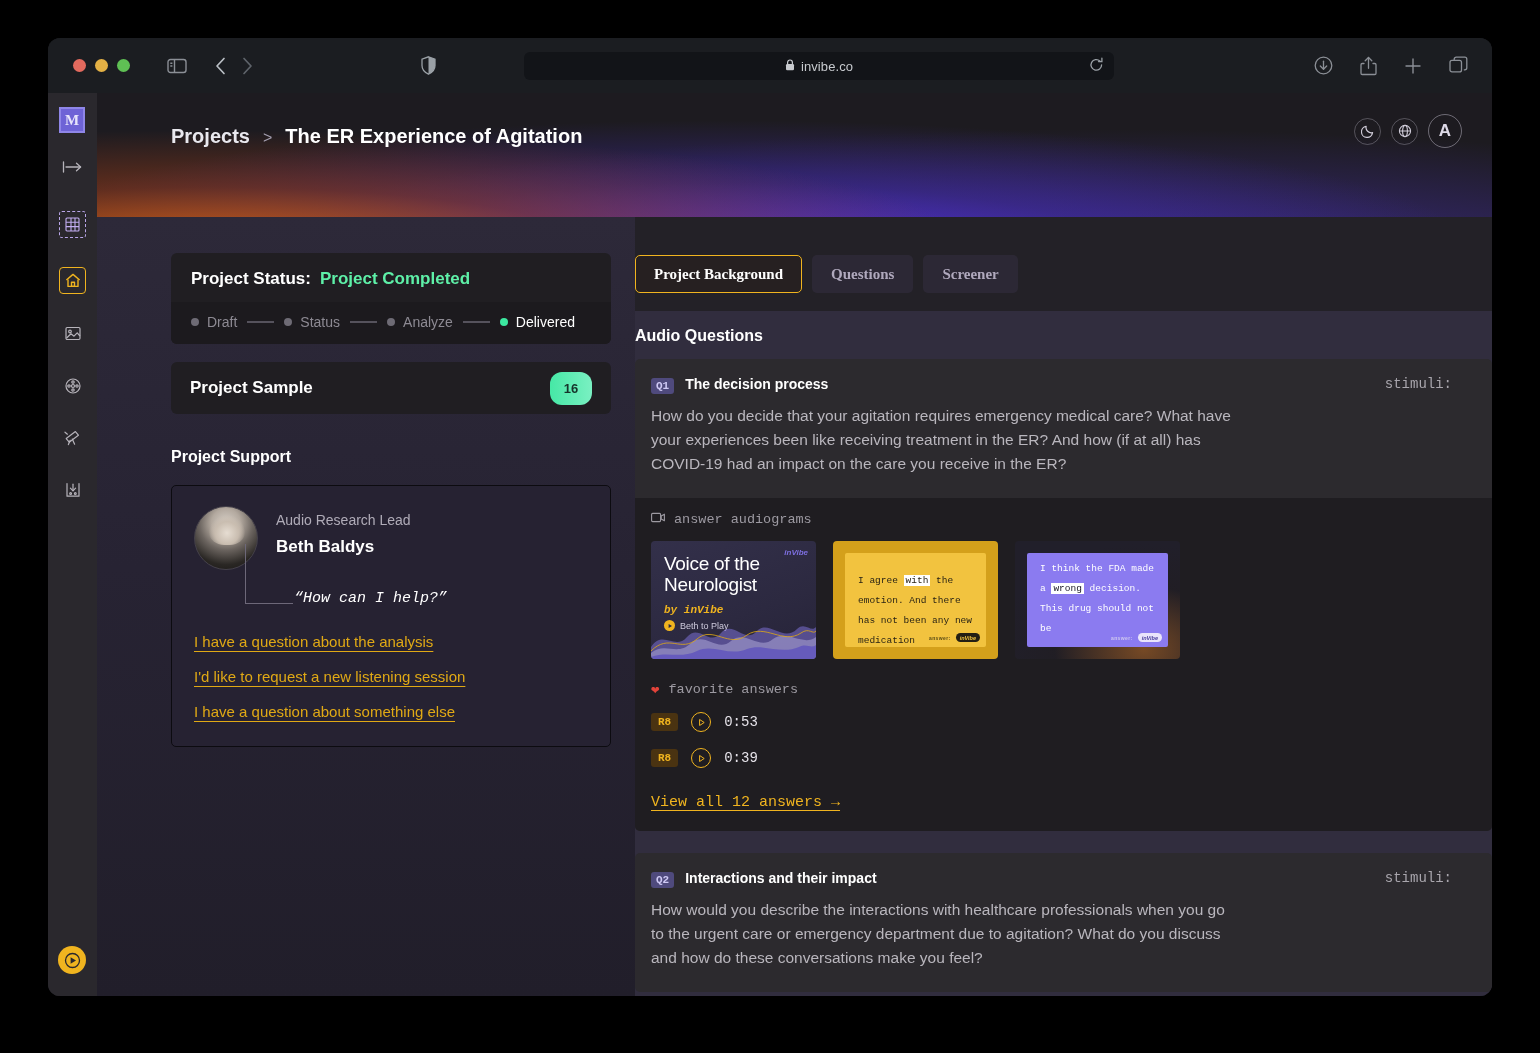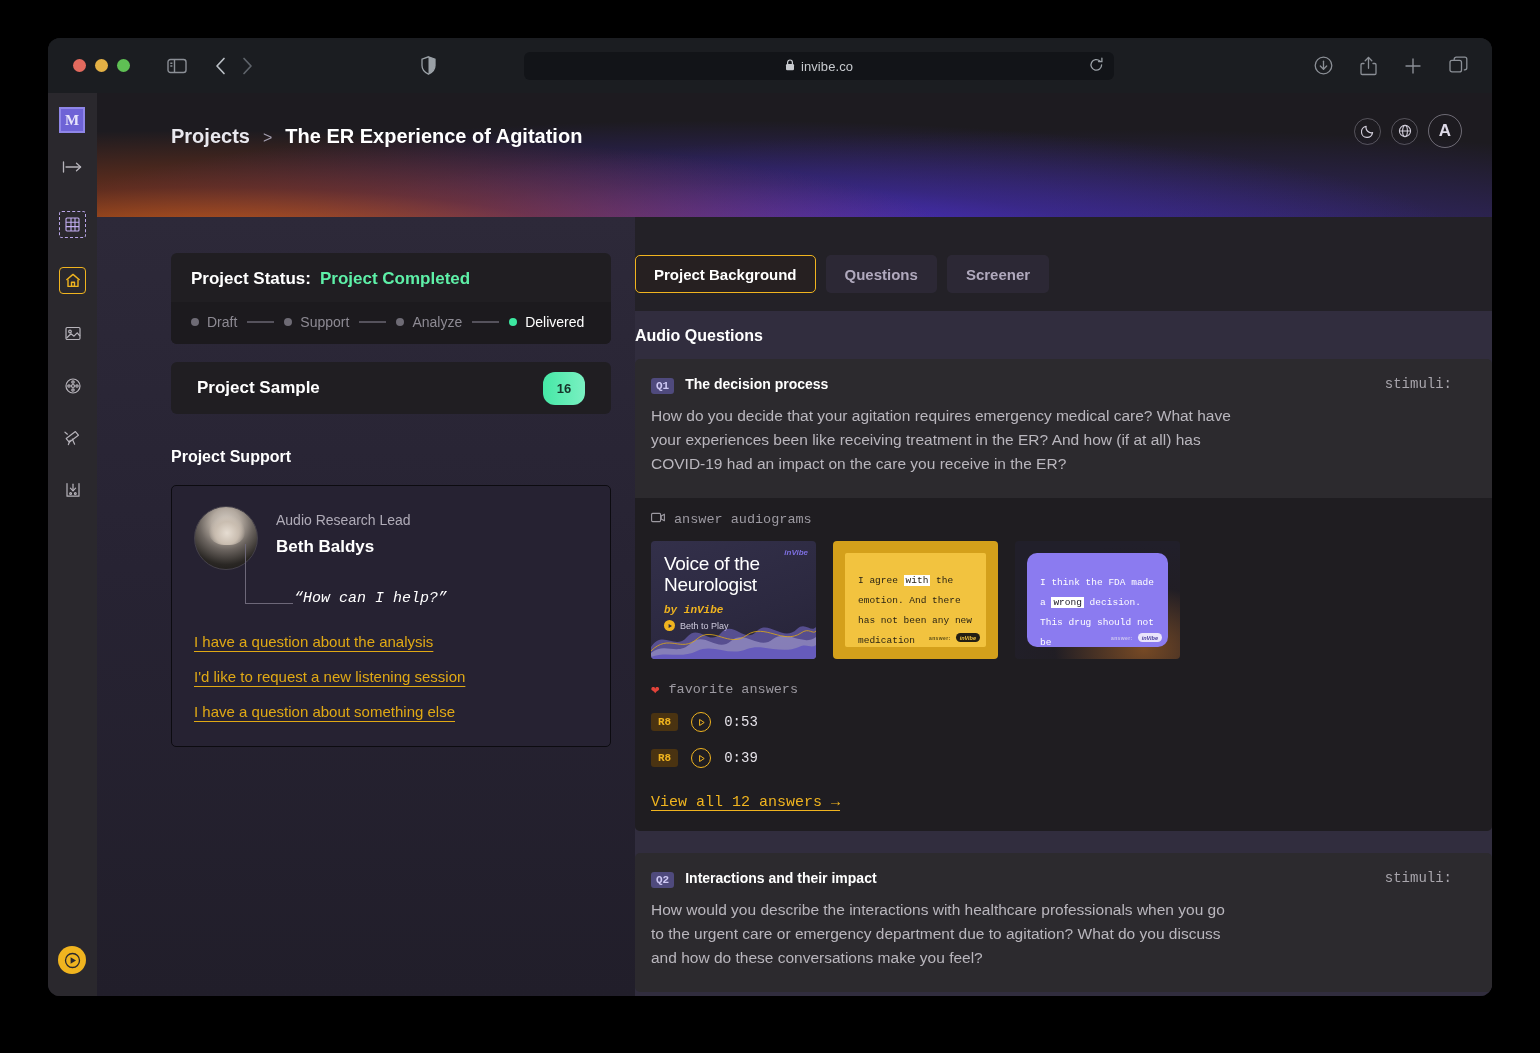--- a/index.html
+++ b/index.html
@@ -154,20 +154,21 @@
     display: flex; gap: 10px; z-index: 5;
   }
   .tab {
     height: 38px; padding: 0 18px;
     border-radius: 5px;
     display:flex; align-items:center;
     font-size: 15px; font-weight: 700;
     color: #b0a9bd;
     background: rgba(52,47,66,0.55);
     border: 1.5px solid transparent;
+    font-family: Liberation Serif, serif;
   }
   .tab.active {
     color: #ffffff;
     background: rgba(40,32,30,0.62);
     border: 1.8px solid #f0b41f;
   }
 
   
   .leftcol {
     position: absolute; left: 49px; top: 124px;
@@ -198,21 +199,21 @@
   .stage .sdot { width:8px; height:8px; border-radius:50%; background:#6e6b75; }
   .stage.done { color:#ffffff; }
   .stage.done .sdot { background:#3ce8a0; }
   .stage-line { width: 27px; height: 1.5px; background: #55525c; margin: 0 10px; }
 
   .sample-card {
     width: 440px; margin-top: 18px;
     background: #201e22; border-radius: 6px;
     height: 52px;
     display:flex; align-items:center; justify-content:space-between;
-    padding: 0 26px;
+    padding: 0 19px;
   }
   .sample-title { color:#fff; font-size:17px; font-weight:700; }
   .sample-pill {
     min-width: 42px; height: 33px; padding: 0 11px; border-radius: 12px;
     background: linear-gradient(90deg,#46e8a6 0%, #7af0c2 100%);
     color: #16332a; font-size: 13px; font-weight: 700;
     display:flex; align-items:center; justify-content:center;
   }
 
   .support-head {
@@ -352,22 +353,22 @@
   .tf-logo {
     background:#241f14; color:#f2c33f; font-size:5.5px; font-weight:700;
     padding: 1.5px 4px; border-radius:6px; font-style:italic;
   }
 
   .thumb-purple {
     background: radial-gradient(120% 120% at 78% 92%, rgba(190,110,40,0.55) 0%, rgba(40,33,50,0.2) 45%, #211f2a 75%);
     padding: 12px;
   }
   .tp-inner {
-    background:#8b7bf0; width:100%; height:100%; border-radius:10px;
-    padding: 18px 13px; position:relative;
+    background:#8b7bf0; width:100%; height:100%; border-radius:2px;
+    padding: 4px 13px; position:relative;
   }
   .tp-text { color:#ffffff; font-size:9.5px; line-height:17px; font-family:"Liberation Mono", monospace; }
   .hl-white-dark { background:#ffffff; color:#1a1726; padding: 0 2px; }
   .tf-text-l { font-size:5px; color:#cfc8ef; letter-spacing:.4px; font-weight:700; }
   .tf-logo-l {
     background:#e9e4fb; color:#4c41a0; font-size:5.5px; font-weight:700;
     padding: 1.5px 4px; border-radius:6px; font-style:italic;
   }
 
   .fav-rows { margin-top: 4px; }
@@ -595,21 +596,21 @@
             <span class="status-value">Project Completed</span>
           </div>
           <div class="stages">
             <span class="stage">
               <span class="sdot"></span>
               <span>Draft</span>
             </span>
             <span class="stage-line"></span>
             <span class="stage">
               <span class="sdot"></span>
-              <span>Support</span>
+              <span>Status</span>
             </span>
             <span class="stage-line"></span>
             <span class="stage">
               <span class="sdot"></span>
               <span>Analyze</span>
             </span>
             <span class="stage-line"></span>
             <span class="stage done">
               <span class="sdot"></span>
               <span>Delivered</span>

